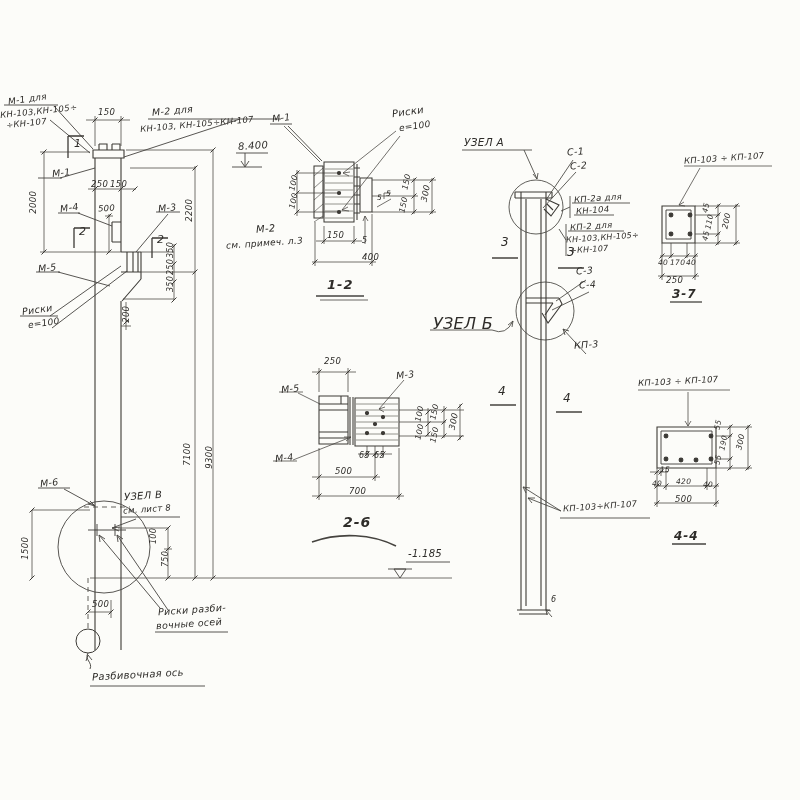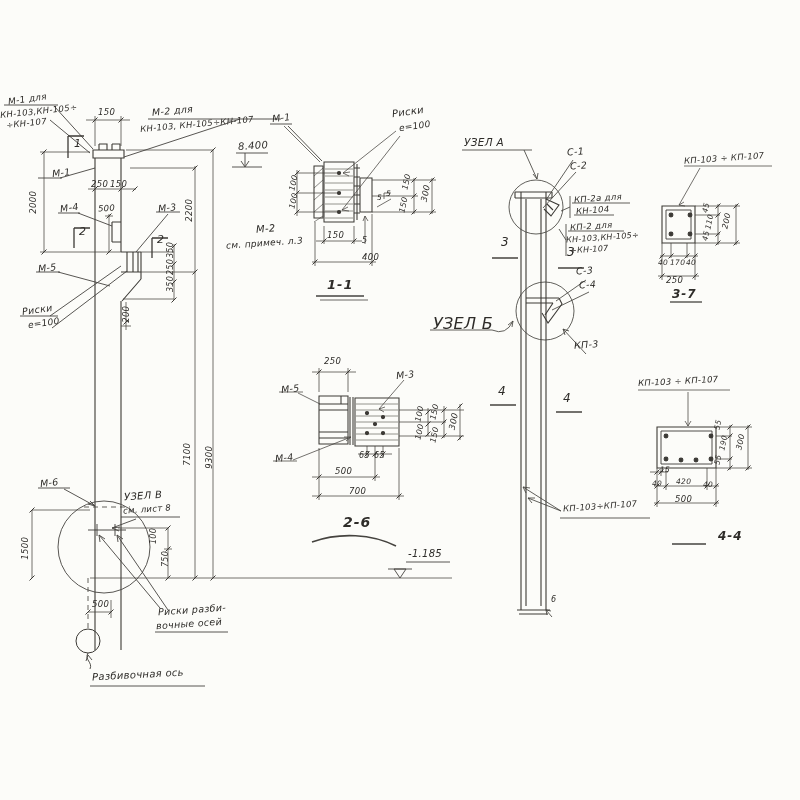--- a/index.html
+++ b/index.html
@@ -235,21 +235,21 @@
       <span class="lbl" style="left: 286px; top: 179px; font-size: 8px; transform: rotate(-78deg);">100</span>
       <span class="lbl" style="left: 286px; top: 197px; font-size: 8px; transform: rotate(-78deg);">100</span>
       <span class="lbl" style="left: 327px; top: 231px; font-size: 8.5px;">150</span>
       <span class="lbl" style="left: 334px; top: 253px; font-size: 8.5px; margin-left: 28px;">400</span>
       <span class="lbl" style="left: 362px; top: 237px; font-size: 8px;">5</span>
       <span class="lbl" style="left: 377px; top: 194px; font-size: 7.5px;">5</span>
       <span class="lbl" style="left: 386px; top: 190px; font-size: 7.5px;">5</span>
       <span class="lbl" style="left: 399px; top: 178px; font-size: 8px; transform: rotate(-78deg);">150</span>
       <span class="lbl" style="left: 396px; top: 201px; font-size: 8px; transform: rotate(-78deg);">150</span>
       <span class="lbl" style="left: 417px; top: 189px; font-size: 8.5px; transform: rotate(-78deg);">300</span>
-      <span class="lbl ttl" style="left: 327px; top: 278px; font-size: 13px;">1-1</span>
+      <span class="lbl ttl" style="left: 327px; top: 278px; font-size: 13px;">1-2</span>
       <span class="lbl" style="left: 324px; top: 357px; font-size: 8.5px;">250</span>
       <span class="lbl" style="left: 396px; top: 370px; font-size: 9.5px; transform: rotate(-6deg);">М-3</span>
       <span class="lbl" style="left: 281px; top: 384px; font-size: 9.5px; transform: rotate(-6deg);">М-5</span>
       <span class="lbl" style="left: 275px; top: 453px; font-size: 9.5px; transform: rotate(-6deg);">М-4</span>
       <span class="lbl" style="left: 412px; top: 410px; font-size: 8px; transform: rotate(-78deg);">100</span>
       <span class="lbl" style="left: 412px; top: 428px; font-size: 8px; transform: rotate(-78deg);">100</span>
       <span class="lbl" style="left: 427px; top: 408px; font-size: 8px; transform: rotate(-78deg);">150</span>
       <span class="lbl" style="left: 427px; top: 431px; font-size: 8px; transform: rotate(-78deg);">150</span>
       <span class="lbl" style="left: 445px; top: 417px; font-size: 8.5px; transform: rotate(-78deg);">300</span>
       <span class="lbl" style="left: 359px; top: 452px; font-size: 8px;">65</span>
@@ -288,15 +288,15 @@
       <span class="lbl" style="left: 638px; top: 377px; font-size: 8.5px; transform: rotate(-3deg);">КП-103 ÷ КП-107</span>
       <span class="lbl" style="left: 713px; top: 421px; font-size: 7.5px; transform: rotate(-78deg);">55</span>
       <span class="lbl" style="left: 716px; top: 439px; font-size: 7.5px; transform: rotate(-78deg);">190</span>
       <span class="lbl" style="left: 713px; top: 456px; font-size: 7.5px; transform: rotate(-78deg);">55</span>
       <span class="lbl" style="left: 733px; top: 438px; font-size: 8px; transform: rotate(-78deg);">300</span>
       <span class="lbl" style="left: 660px; top: 466px; font-size: 7.5px;">15</span>
       <span class="lbl" style="left: 652px; top: 480px; font-size: 7.5px;">40</span>
       <span class="lbl" style="left: 676px; top: 478px; font-size: 7.5px;">420</span>
       <span class="lbl" style="left: 703px; top: 481px; font-size: 7.5px;">40</span>
       <span class="lbl" style="left: 675px; top: 495px; font-size: 8.5px;">500</span>
-      <span class="lbl ttl" style="left: 674px; top: 530px; font-size: 12px; margin-left: 44px;">4-4</span>
+      <span class="lbl ttl" style="left: 674px; top: 530px; font-size: 12px;">4-4</span>
     </div>
 </div>
 
 </body></html>

